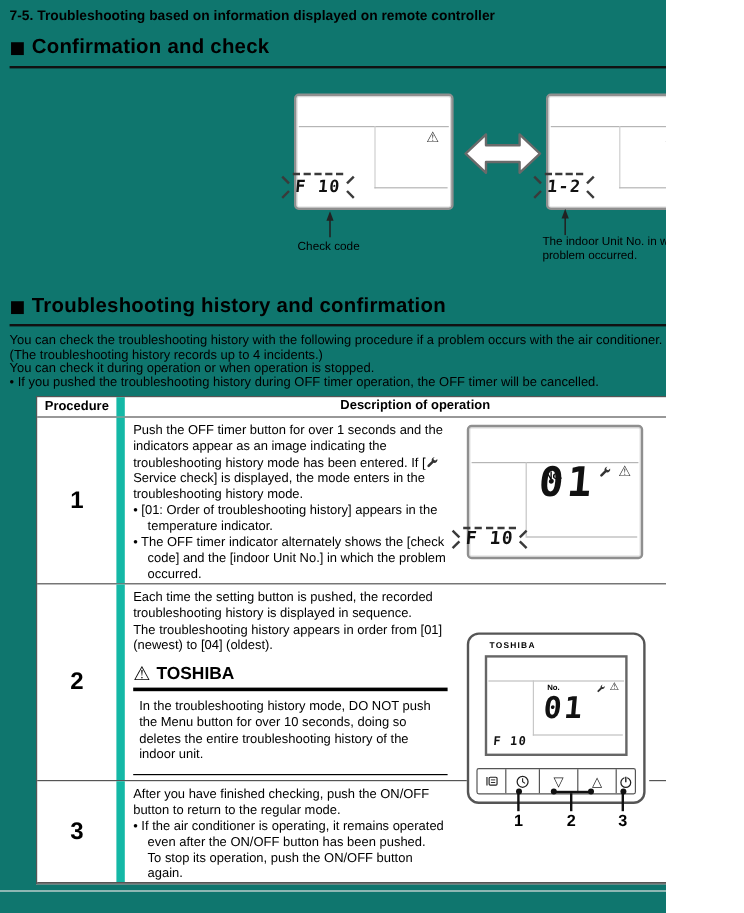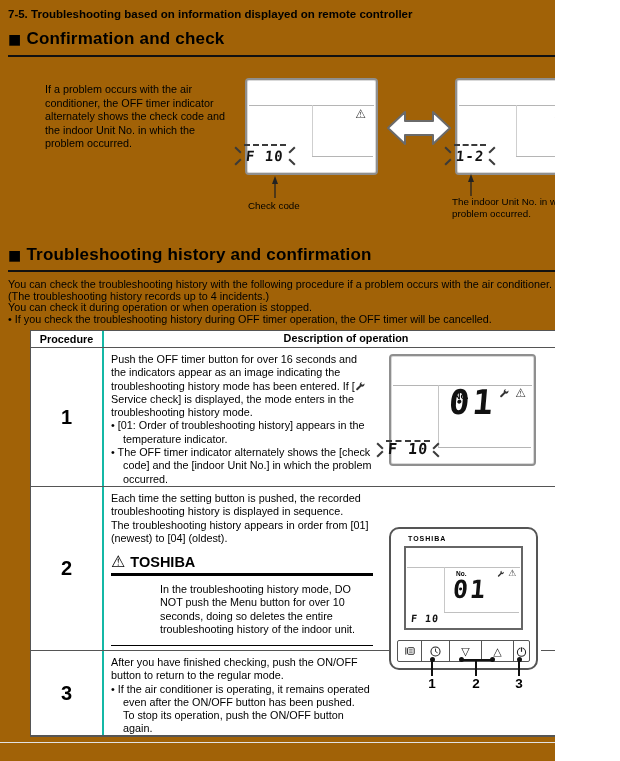--- a/index.html
+++ b/index.html
@@ -1,18 +1,18 @@
 <!DOCTYPE html>
 <html><head>
 <meta charset="utf-8">
 <style>
   * { margin:0; padding:0; box-sizing:border-box; }
   html,body { background:#fff; }
   body { font-family:"Liberation Sans", sans-serif; color:#000; }
-  .page { position:relative; width:555px; height:761px; background:#a16207; overflow:hidden; }
+  .page { position:relative; width:555px; height:761px; background:#0f766e; overflow:hidden; }
 
   .doc-title { position:absolute; left:8px; top:8px; font-size:11.5px; font-weight:bold; }
   .sec-heading { position:absolute; left:8px; font-size:17px; font-weight:bold; letter-spacing:0.2px; }
   .sec-heading .marker { font-size:14px; margin-right:5px; font-family:"DejaVu Sans", sans-serif; }
   .h1 { top:29px;text-align:right; } .h2 { top:245px; }
   .rule { position:absolute; left:8px; width:604px; height:2px; background:#111; }
   .r1 { top:55px; } .r2 { top:270px; }
 
   
   .g1 { position:absolute; left:0; top:75px; width:620px; height:170px; }
@@ -48,37 +48,37 @@
 
   
   .intro2 { position:absolute; left:8px; top:279px; font-size:10.8px; line-height:11.6px; }
   .intro2 div { white-space:nowrap; }
 
   
   .ptable { position:absolute; left:30px; top:330px; width:559px; border:1px solid #555; background:#fff; }
   .t-head { display:flex; height:17px; border-bottom:1px solid #555; font-weight:bold; font-size:10.8px; }
   .t-row { display:flex; border-bottom:1px solid #555; }
   .t-row:last-child { border-bottom:none; }
-  .col-proc { width:73px; border-right:2px solid #14b8a6; display:flex; align-items:center; justify-content:center; flex:none; }
+  .col-proc { width:73px; border-right:7px solid #14b8a6; display:flex; align-items:center; justify-content:center; flex:none; }
   .col-desc { flex:1; position:relative; padding:5px 6px 0 7px; font-size:10.8px; line-height:13.3px; }
   .t-head .col-desc { display:flex; align-items:center; justify-content:center; padding:0; }
   .row1 { height:139px; } .row2 { height:164px; } .row3 { height:85px; }
   .proc-num { font-size:20px; font-weight:bold; }
   .dtext { width:262px; }
   .hang { padding-left:12px; text-indent:-12px; }
   .cont { padding-left:12px; }
   .preline { white-space:pre-line; }
   .w-inline { display:inline-block; vertical-align:-2px; }
 
   
   .caution { width:262px; margin-top:9px; }
   .caut-head { display:flex; align-items:center; gap:5px; font-size:14.5px; font-weight:bold; }
   .caut-head .warn { font-family:"DejaVu Sans", sans-serif; font-size:16px; font-weight:normal; line-height:16px; }
   .caut-rule { height:3px; background:#000; margin:3px 0 7px; }
-  .caut-body { padding-left:5px;margin-left:44px; }
+  .caut-body { padding-left:5px; }
   .caut-bottom { height:1px; background:#000; margin-top:9px; }
 
   
   .lcd-big { position:absolute; right:52px; top:6px; width:147px; height:112px;
              border:2px solid #8f8f8f; border-radius:4px; background:#fff;
              box-shadow: inset 0 0 0 1px #d9d9d9; }
   .lb-topline { position:absolute; left:2px; right:2px; top:29px; height:1px; background:#b5b5b5; }
   .lb-vline { position:absolute; left:47px; top:29px; height:62px; width:1px; background:#c5c5c5; }
   .lb-hline { position:absolute; left:47px; right:3px; top:91px; height:1px; background:#b5b5b5; }
   .lb-no { position:absolute; left:63px; top:34px; font-size:9px; font-weight:bold; }
@@ -124,21 +124,20 @@
 <div class="page">
 
   <div class="doc-title">7-5. Troubleshooting based on information displayed on remote controller</div>
 
   <div class="sec-heading h1">
     <span class="marker">■</span><span>Confirmation and check</span>
   </div>
   <div class="rule r1"></div>
 
   <div class="g1">
-    <p class="intro1">If a problem occurs with the air conditioner, the OFF timer indicator alternately shows the check code and the indoor Unit No. in which the problem occurred.</p>
 
     <div class="lcd lcd-a">
       <div class="lcd-topline"></div>
       <div class="lcd-vline"></div>
       <div class="lcd-hline"></div>
       <span class="lcd-warn">⚠</span>
       <div class="blink blk-a">
         <span class="tick tk-lt"></span><span class="tick tk-lb"></span>
         <span class="tick tk-rt"></span><span class="tick tk-rb"></span>
         <span class="seg">F 10</span>
@@ -176,36 +175,36 @@
 
   <div class="sec-heading h2">
     <span class="marker">■</span><span>Troubleshooting history and confirmation</span>
   </div>
   <div class="rule r2"></div>
 
   <div class="intro2">
     <div>You can check the troubleshooting history with the following procedure if a problem occurs with the air conditioner.</div>
     <div>(The troubleshooting history records up to 4 incidents.)</div>
     <div>You can check it during operation or when operation is stopped.</div>
-    <div>•  If you check the troubleshooting history during OFF timer operation, the OFF timer will be cancelled.</div>
+    <div>•  If you pushed the troubleshooting history during OFF timer operation, the OFF timer will be cancelled.</div>
   </div>
 
   <div class="ptable">
     <div class="t-head">
       <div class="col-proc">Procedure</div>
       <div class="col-desc">Description of operation</div>
     </div>
 
     <div class="t-row row1">
       <div class="col-proc">
           <span class="proc-num">1</span>
         </div>
       <div class="col-desc">
         <div class="dtext">
-          <p><span>Push the OFF timer button for over 16 seconds and the indicators appear as an image indicating the troubleshooting history mode has been entered. If [</span><svg class="w-inline" width="11" height="11" viewBox="0 0 20 20">
+          <p><span>Push the OFF timer button for over 1 seconds and the indicators appear as an image indicating the troubleshooting history mode has been entered. If [</span><svg class="w-inline" width="11" height="11" viewBox="0 0 20 20">
                 <path d="M13.2 1.8a4.6 4.6 0 0 0-4.5 5.7L2.6 13.6a1.9 1.9 0 1 0 2.7 2.7l6.1-6.1a4.6 4.6 0 0 0 5.7-5.8L14.4 7l-2.4-.9-.9-2.4z" fill="#333"></path>
               </svg><span> Service check] is displayed, the mode enters in the troubleshooting history mode.</span></p>
           <div class="hang">•  [01: Order of troubleshooting history] appears in the temperature indicator.</div>
           <div class="hang">•  The OFF timer indicator alternately shows the [check code] and the [indoor Unit No.] in which the problem occurred.</div>
         </div>
 
         <div class="lcd-big">
           <div class="lb-topline"></div>
           <div class="lb-vline"></div>
           <div class="lb-hline"></div>

